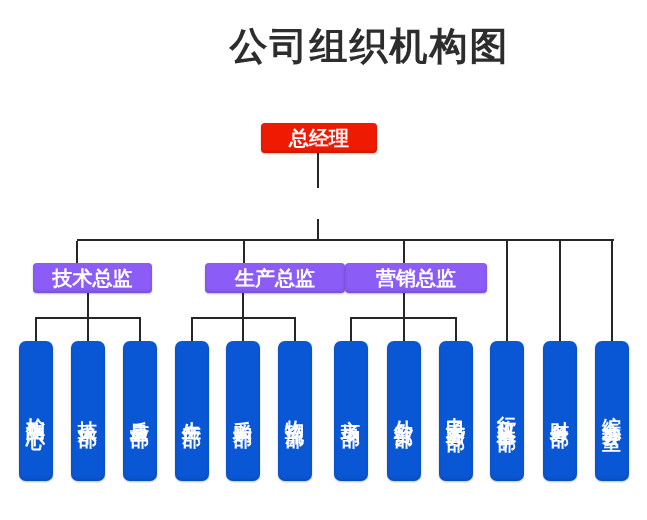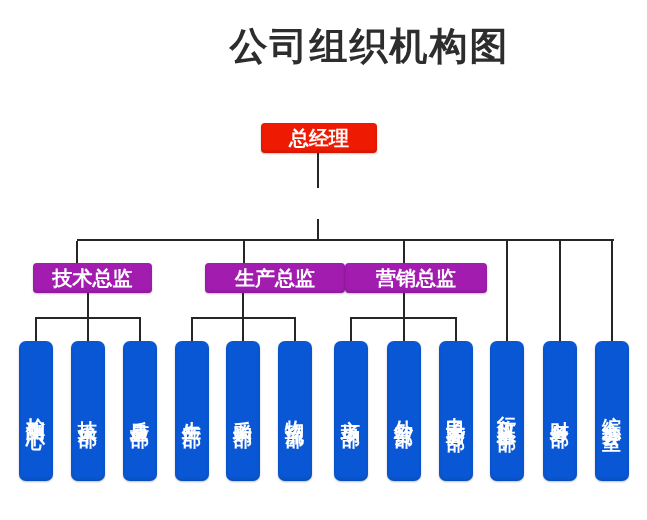--- a/index.html
+++ b/index.html
@@ -12,21 +12,21 @@
     text-align:center;font-size:38px;font-weight:800;color:#2d2d2d;
     letter-spacing:2px;line-height:1.2;padding-left:46px;
   }
   .node{
     position:absolute;display:flex;align-items:center;justify-content:center;
     color:#ffffff;font-weight:700;font-size:20px;border-radius:4px;
     box-shadow:0 1px 2px rgba(0,0,0,.25), inset 0 -2px 3px rgba(0,0,0,.12);
     white-space:nowrap;
   }
   .red{background:#ee1a02;}
-  .blue{background:#a21caf;}
+  .blue{background:#8b5cf6;}
   .dept{
     position:absolute;top:341px;width:34px;height:140px;
     background:#0a57d5;border-radius:7px;
     display:flex;align-items:center;justify-content:center;
     box-shadow:0 1px 2px rgba(0,0,0,.25), inset 0 -2px 3px rgba(0,0,0,.12);
   }
   .vtext{
     writing-mode:vertical-rl;text-orientation:upright;
     color:#ffffff;font-weight:700;font-size:19px;
     letter-spacing:4px;line-height:1;

